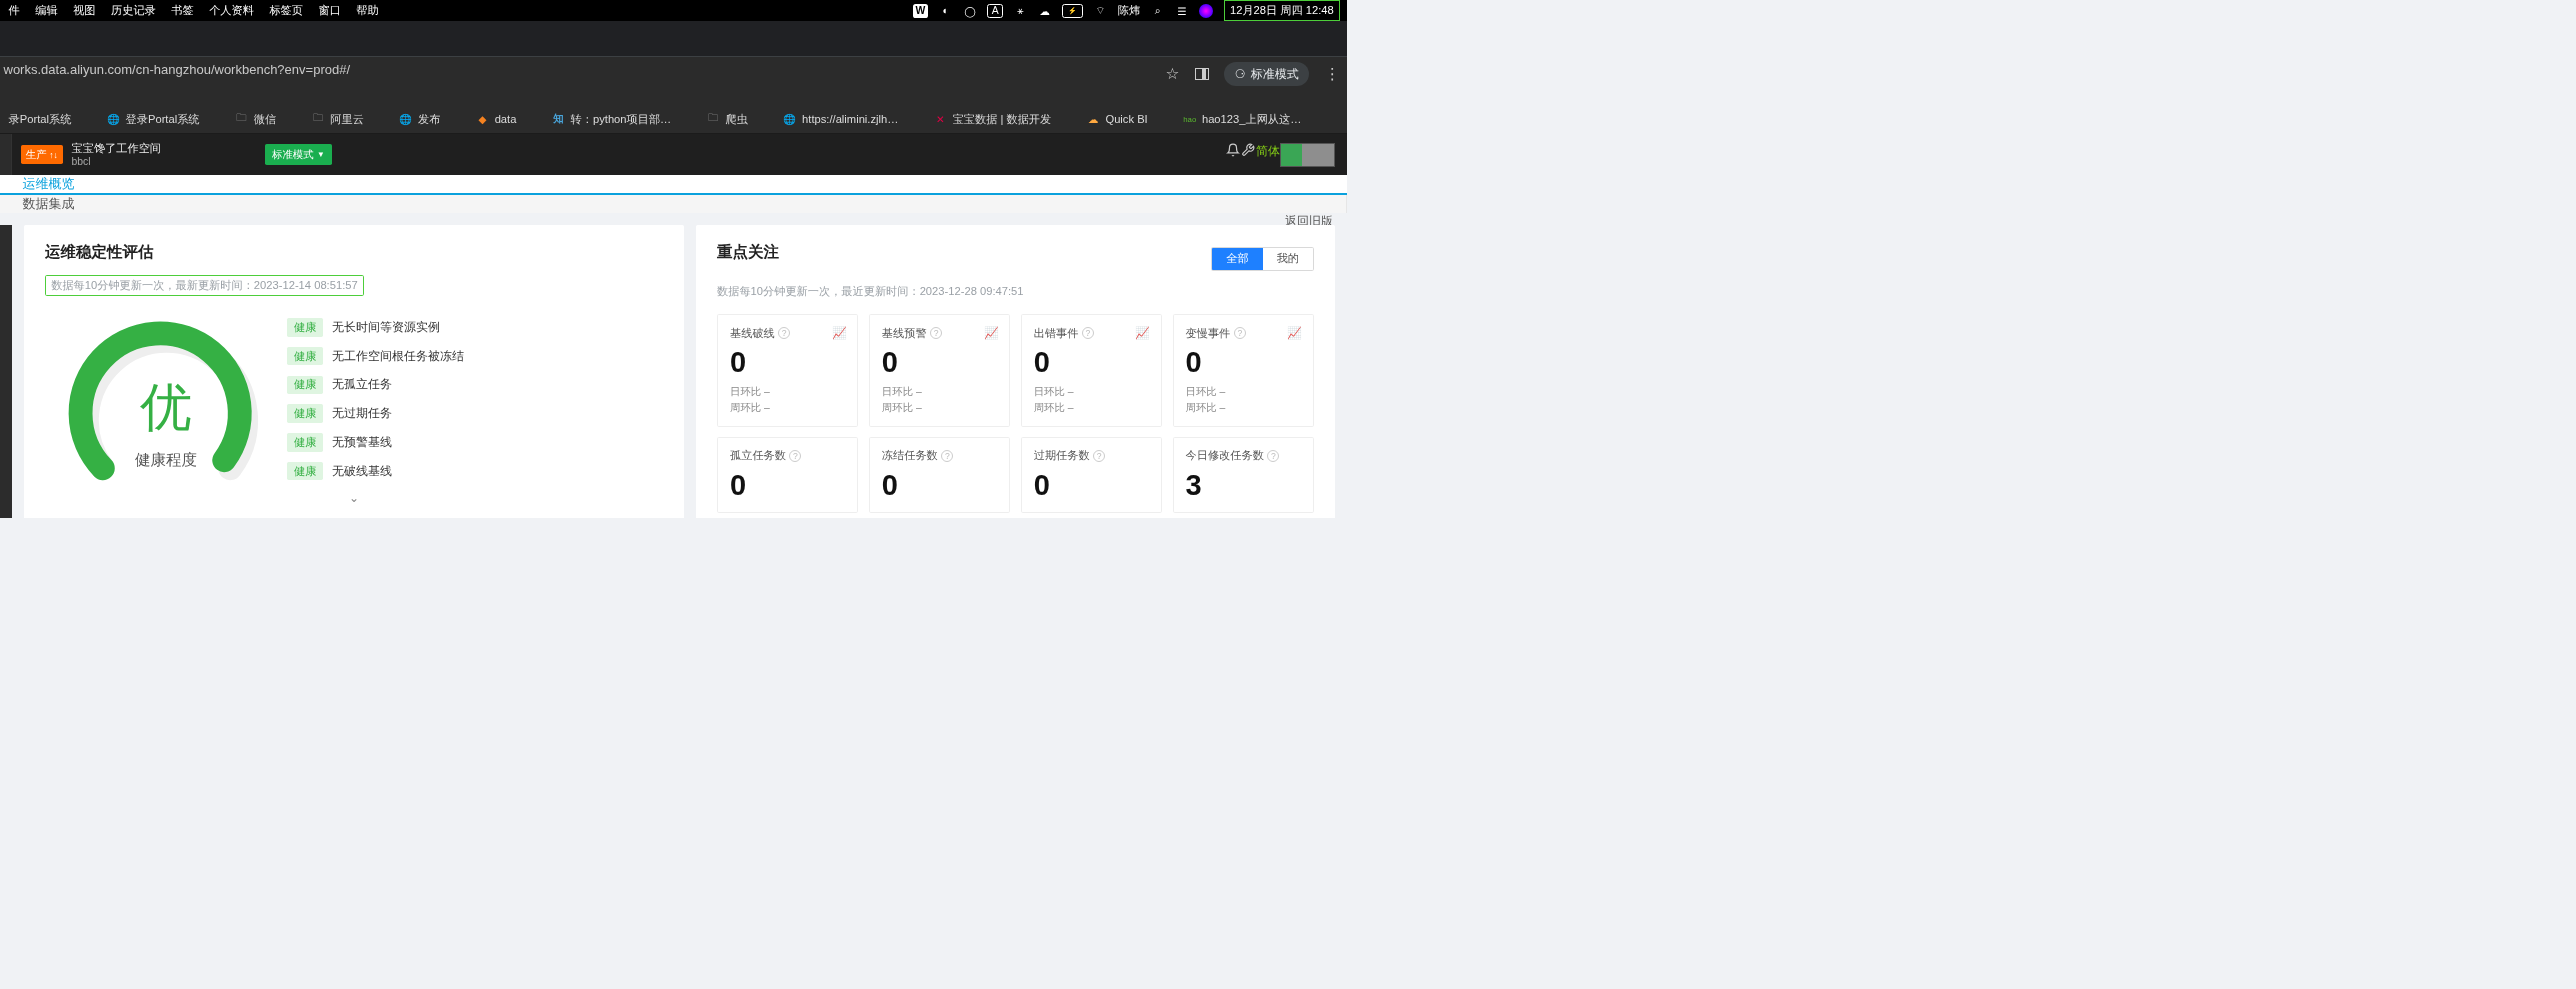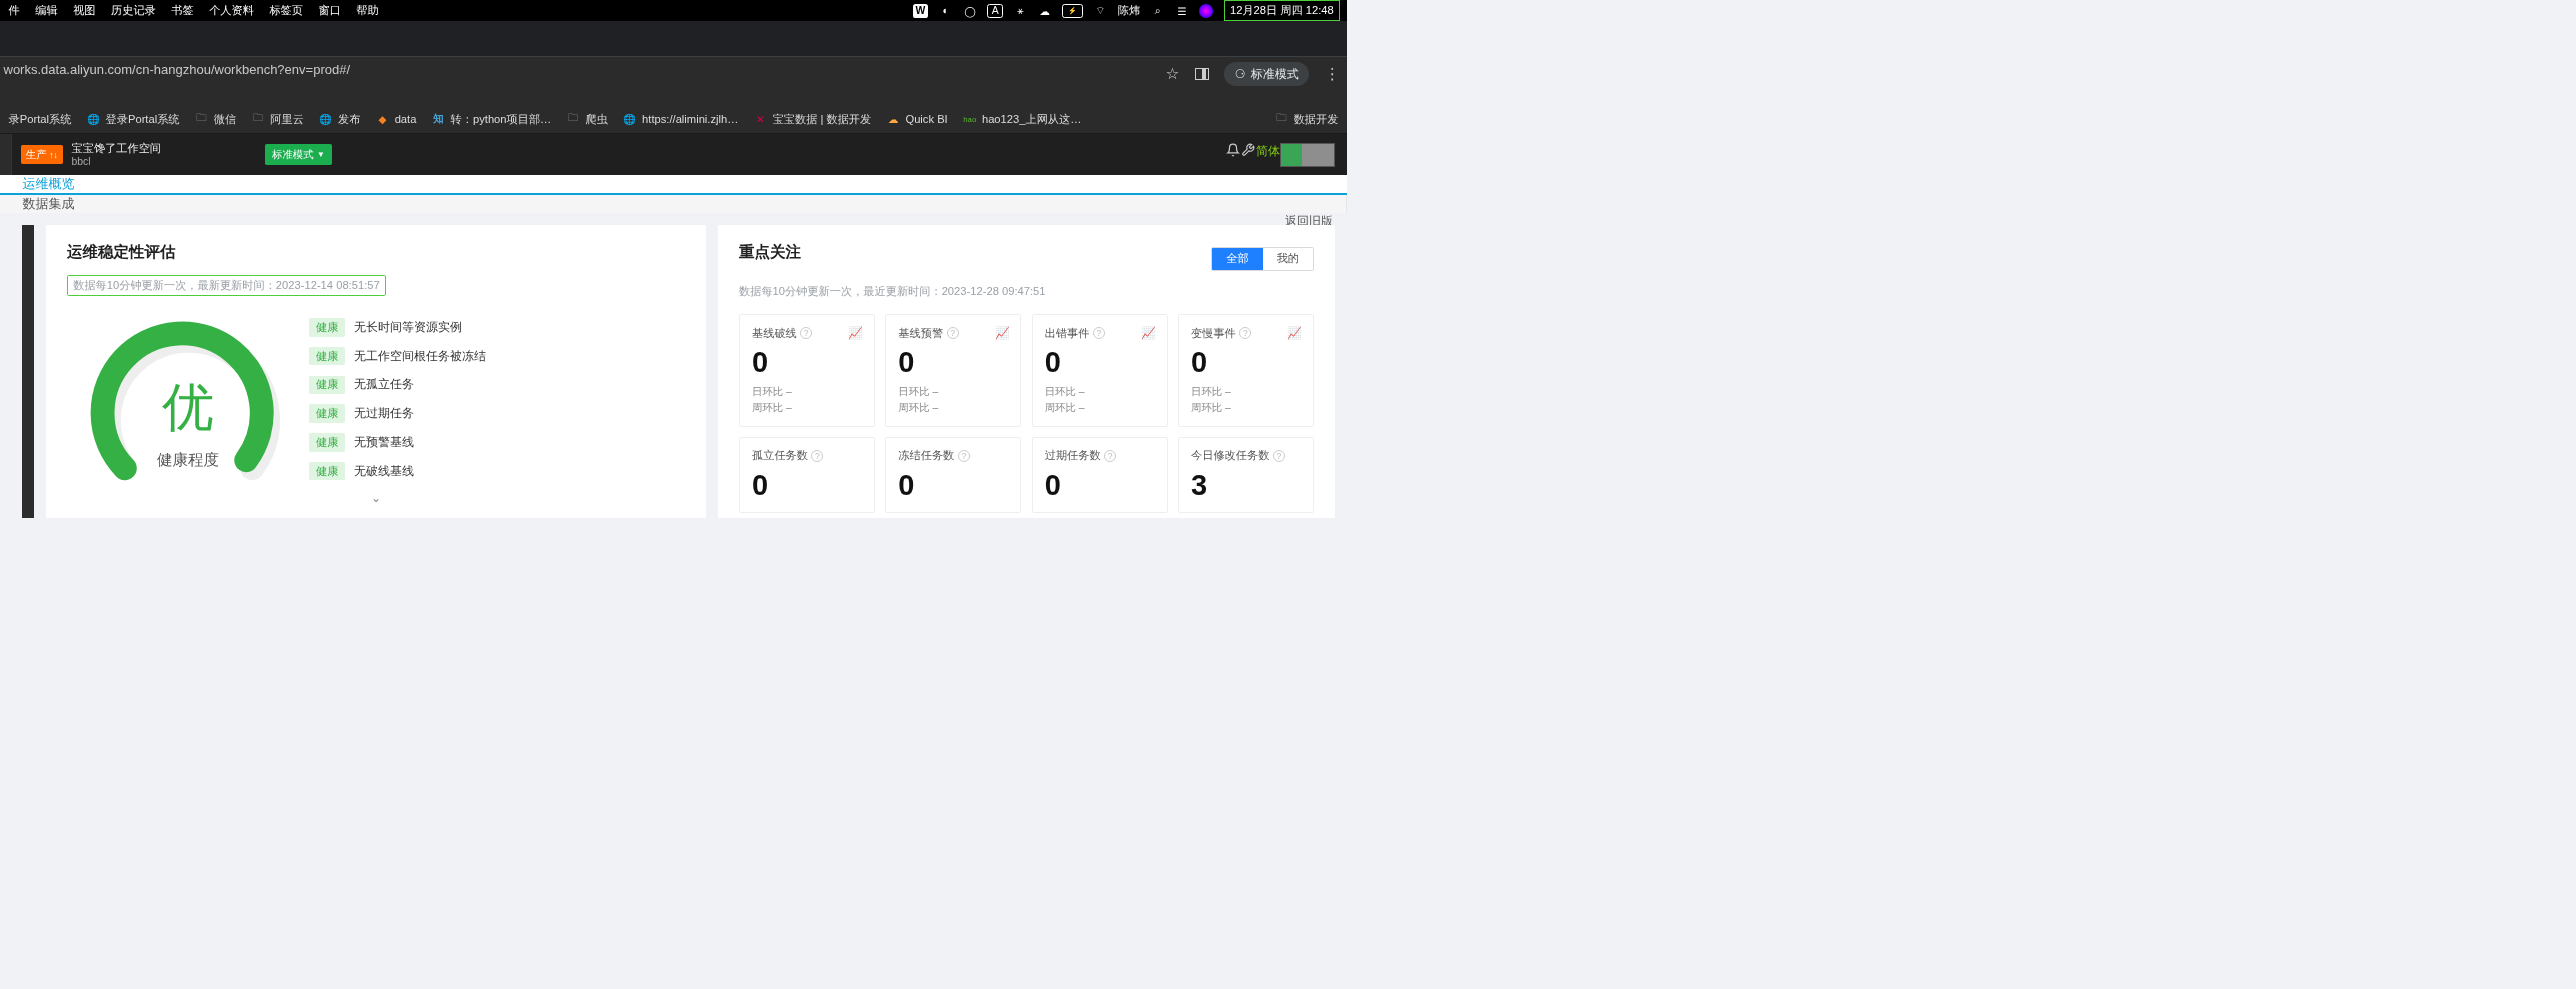--- a/index.html
+++ b/index.html
@@ -15,21 +15,21 @@
 
 
 .chrome-top { background: #202124; height: 36px; border-bottom: 0.9px solid #3c4043; }
 .chrome-addr { background: #2b2b2b; height: 48px; display: flex; align-items: flex-start; color: #bfbfbf; font-size: 13px; padding: 5.2px 8.6px 0 0; }
 .chrome-addr .url { padding-left: 3.5px; color: #c9c9c9; }
 .chrome-addr .controls { margin-left: auto; display: flex; align-items: center; gap: 15.5px; color: #ccc; }
 .incog { background: #3c4043; border-radius: 14px; padding: 3.5px 10.4px; display: flex; align-items: center; gap: 5.2px; color: #e8eaed; font-size: 12px; }
 .chrome-addr .controls .dots { font-size: 15.5px; letter-spacing: -1.7px; }
 
 
-.bm-bar { background: #2b2b2b; height: 29px; display: flex; align-items: center; padding: 0 8.6px; gap: 15px; color: #ddd; font-size: 11.2px; border-bottom: 0.9px solid #1b1b1b; }
+.bm-bar { background: #2b2b2b; height: 29px; display: flex; align-items: center; padding: 0 8.6px; gap: 35px; color: #ddd; font-size: 11.2px; border-bottom: 0.9px solid #1b1b1b; }
 .bm-item { display: flex; align-items: center; gap: 5.2px; cursor: pointer; white-space: nowrap; }
 .bm-item .ic { width: 14px; height: 14px; display: inline-flex; align-items: center; justify-content: center; font-size: 10.4px; color: #aaa; }
 .bm-bar .spacer { flex: 1; }
 
 
 .app-hdr { background: #1f1f1f; height: 41px; display: flex; align-items: center; color: #eee; padding: 0 12px 0 0; }
 .app-sidebar-stub { width: 12px; height: 100%; background: #2c2c2c; border-right: 0.9px solid #333; }
 .prod-tag { background: #ff6a00; color: #fff; font-size: 10.4px; padding: 2.6px 5.2px; border-radius: 1.7px; margin: 0 8.6px; display: flex; align-items: center; gap: 2.6px; }
 .ws-name { font-size: 11.2px; line-height: 14px; }
 .ws-name .sub { color: #aaa; font-size: 10.4px; }
@@ -41,21 +41,21 @@
 
 
 .tabs-row { background: #fff; height: 38px; display: flex; align-items: stretch; border-bottom: 0.9px solid #e6e6e6; flex-direction: column; }
 .tabs-row .side-stub { width: 12px; background: #2c2c2c; }
 .tab { padding: 0 22.4px; display: flex; align-items: center; font-size: 13px; color: #555; cursor: pointer; }
 .tab.active { color: #0aa1dd; border-bottom: 2.6px solid #0aa1dd; font-weight: 500; background: #fff; }
 .tab.inactive { background: #f5f5f5; border-right: 0.9px solid #e6e6e6; }
 .tabs-row .back-old { margin-left: auto; padding: 0 14px; display: flex; align-items: center; color: #555; font-size: 12px; cursor: pointer; }
 
 
-.content { display: flex; padding: 12px 12px 0 0; gap: 12px; margin-left: 22px; }
+.content { display: flex; padding: 12px 12px 0 0; gap: 12px; }
 .side-stub2 { width: 12px; background: #2c2c2c; }
 .panel { background: #fff; border-radius: 1.7px; padding: 17.3px 21px; }
 .panel.left { width: 660px; }
 .panel.right { flex: 1; }
 .panel h2 { font-size: 15.5px; font-weight: 600; color: #222; margin-bottom: 12px; }
 .update-note { color: #9aa0a6; font-size: 11.2px; }
 .update-note.boxed { border: 1.7px solid #4dce3a; display: inline-block; padding: 1.7px 5.2px; border-radius: 1.7px; }
 
 
 .stab-body { display: flex; margin-top: 17.3px; }

